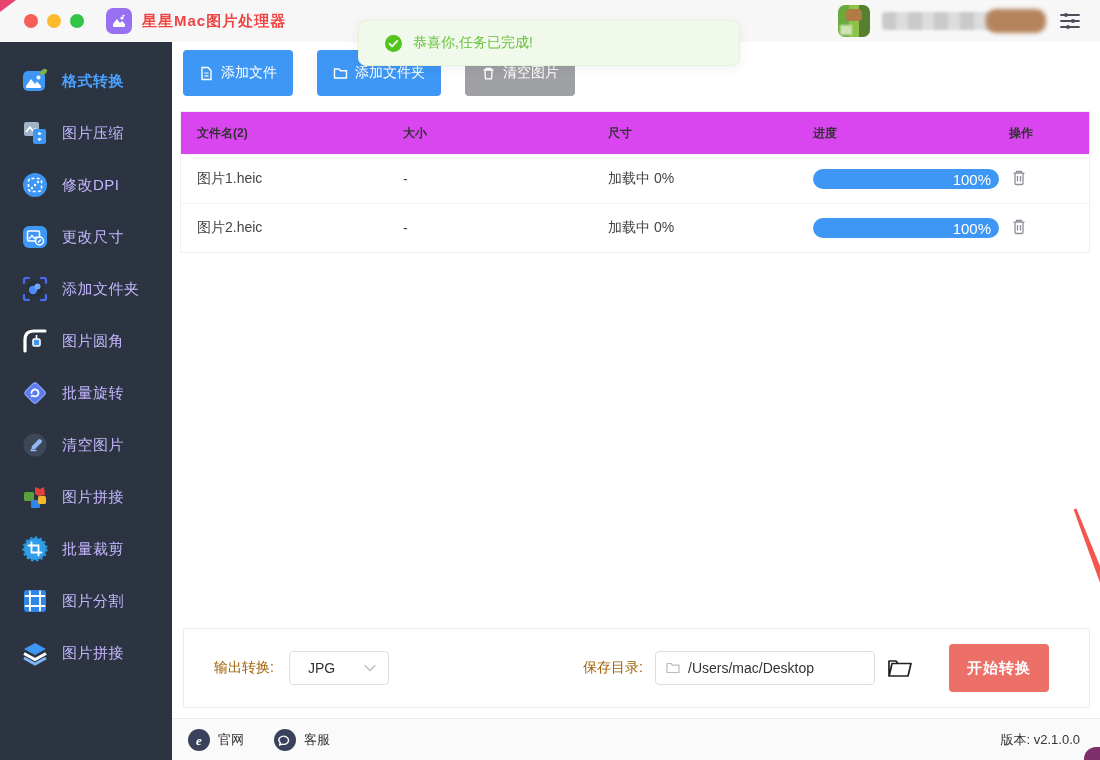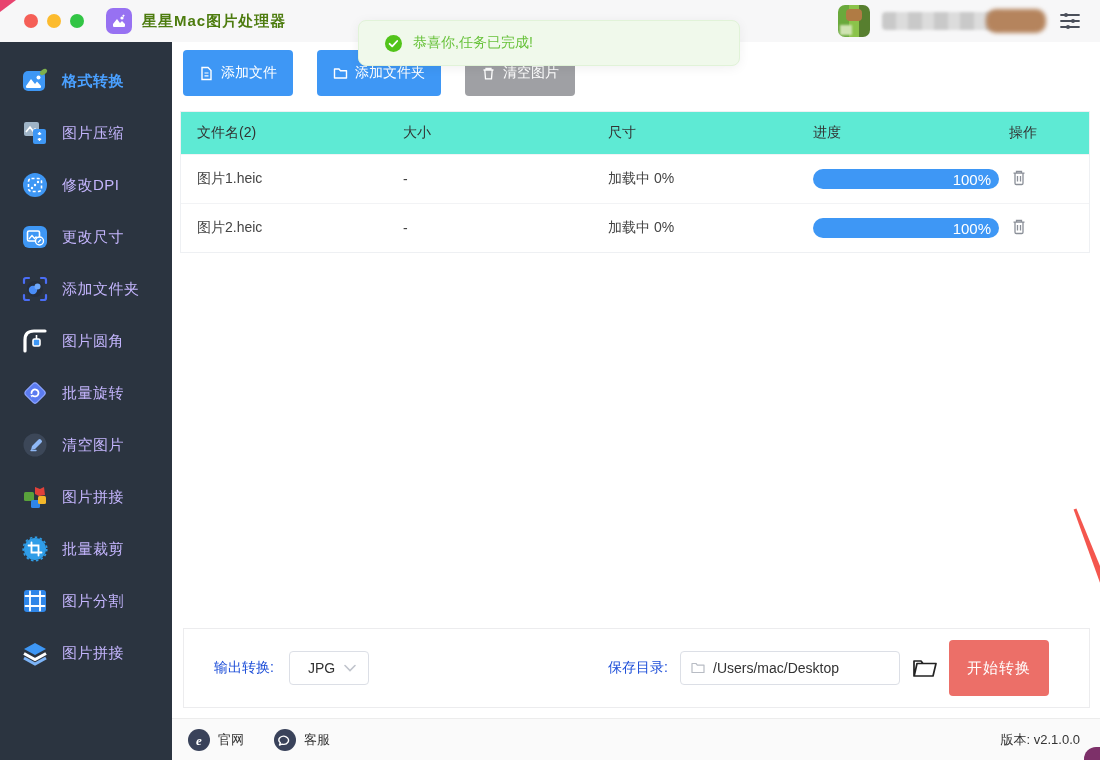--- a/index.html
+++ b/index.html
@@ -5,21 +5,21 @@
   * { margin:0; padding:0; box-sizing:border-box; }
   html,body { width:1100px; height:760px; overflow:hidden; }
   body { font-family:"Liberation Sans","DejaVu Sans",sans-serif; background:#fff; position:relative; }
 
   
   .titlebar { height:42px; background:#f7f7f8; display:flex; align-items:center; padding:0 18px 0 24px; position:relative; z-index:5; }
   .traffic { display:flex; gap:9px; margin-right:22px; }
   .light { width:14px; height:14px; border-radius:50%; }
   .light.red { background:#f55f57; } .light.yellow { background:#fcbb2e; } .light.green { background:#32c545; }
   .appicon { width:26px; height:26px; border-radius:7px; background:#9771f2; display:flex; align-items:center; justify-content:center; margin-right:10px; }
-  .apptitle { font-size:15px; font-weight:bold; color:#4d7c0f; letter-spacing:1px; }
+  .apptitle { font-size:15px; font-weight:bold; color:#ef4444; letter-spacing:1px; }
   .tb-right { margin-left:auto; display:flex; align-items:center; gap:12px; }
   .avatar { width:32px; height:32px; border-radius:7px; overflow:hidden;
     background:
       linear-gradient(90deg,#6aa93c 0 33%,#8bc34a 33% 66%,#577f2f 66% 100%);
     position:relative; }
   .avatar:before { content:""; position:absolute; left:8px; top:4px; width:16px; height:12px; background:#b07b44; border-radius:4px; }
   .avatar:after { content:""; position:absolute; left:2px; bottom:2px; width:12px; height:10px; background:#cfe3b2; filter:blur(1px); }
   .blur-name { width:122px; height:18px; border-radius:4px; background:repeating-linear-gradient(90deg,#c9c9c9 0 14px,#dcdcdc 14px 26px); filter:blur(1.5px); }
   .blur-blob { width:60px; height:24px; border-radius:10px; background:#b5845d; filter:blur(2px); margin-left:-30px; }
   .tune-icon { width:24px; height:24px; }
@@ -42,41 +42,41 @@
   .btn { height:46px; border:none; border-radius:4px; padding:0 16px; display:flex; align-items:center; gap:7px; font-size:14px; color:#fff; cursor:pointer; font-family:inherit; }
   .btn.blue { background:#3e97f5; }
   .btn.gray { background:#9fa0a4; }
 
   
   .toast { position:absolute; left:186px; top:-22px; width:382px; height:46px; background:#f0f9eb; border:1px solid #e1f3d8; border-radius:8px; display:flex; align-items:center; padding-left:26px; gap:11px; z-index:10; box-shadow:0 2px 12px rgba(0,0,0,.06); }
   .toast-text { color:#67c23a; font-size:14px; }
 
   
   .table { margin:15px 10px 0 8px; border:1px solid #eef0f3; }
-  .thead { display:flex; align-items:center; height:42px; background:#5eead4; font-size:14px; font-weight:normal; color:#333; }
+  .thead { display:flex; align-items:center; height:42px; background:#d946ef; font-size:12px; font-weight:bold; color:#333; }
   .trow { display:flex; align-items:center; height:49px; background:#fff; border-top:1px solid #f2f3f5; font-size:14px; color:#444; }
   .c-name { width:222px; padding-left:16px; }
   .c-size { width:205px; }
   .c-dim  { width:205px; }
   .c-prog { width:196px; }
   .c-act  { width:80px; }
   .pbar { width:186px; height:20px; border-radius:10px; background:#3e97f5; position:relative; }
   .pbar span { position:absolute; right:8px; top:50%; transform:translateY(-50%); color:#fff; font-size:15px; }
   .trash-btn { background:none; border:none; cursor:pointer; padding:2px; }
 
   
   .outbar { position:absolute; left:11px; right:10px; top:586px; height:80px; border:1px solid #ececee; background:#fff; display:flex; align-items:center; padding:0 40px 0 30px; }
-  .olabel { font-size:14px; color:#1d4ed8; }
-  .select { width:80px; height:34px; border:1px solid #dcdfe6; border-radius:4px; display:flex; align-items:center; justify-content:space-between; padding:0 12px 0 18px; margin-left:15px; cursor:pointer; }
+  .olabel { font-size:14px; color:#a16207; }
+  .select { width:100px; height:34px; border:1px solid #dcdfe6; border-radius:4px; display:flex; align-items:center; justify-content:space-between; padding:0 12px 0 18px; margin-left:15px; cursor:pointer; }
   .select .sval { font-size:14px; color:#333; }
   .savegroup { margin-left:auto; display:flex; align-items:center; }
   .pathbox { width:220px; height:34px; border:1px solid #dcdfe6; border-radius:4px; display:flex; align-items:center; gap:8px; padding:0 10px; margin-left:12px; }
   .pathbox .pval { font-size:14px; color:#333; white-space:nowrap; }
   .folder-open-btn { background:none; border:none; cursor:pointer; margin-left:12px; padding:0; display:flex; }
-  .start-btn { margin-left:11px; width:100px; height:56px; background:#ec6f68; color:#fff; border:none; border-radius:4px; font-size:15px; font-weight:normal; cursor:pointer; font-family:inherit; letter-spacing:1px; }
+  .start-btn { margin-left:36px; width:100px; height:48px; background:#ec6f68; color:#fff; border:none; border-radius:4px; font-size:15px; font-weight:bold; cursor:pointer; font-family:inherit; letter-spacing:1px; }
 
   
   .footer { position:absolute; left:0; right:0; bottom:0; height:42px; background:#fafafa; border-top:1px solid #ececec; display:flex; align-items:center; padding:0 20px 0 16px; }
   .flink { display:flex; align-items:center; gap:8px; margin-right:30px; cursor:pointer; }
   .flink .ftext { font-size:13px; color:#333; }
   .fversion { margin-left:auto; font-size:13px; color:#333; }
 
   
   .arrow-overlay { position:absolute; left:880px; top:450px; width:140px; height:220px; z-index:20; pointer-events:none; }
 </style>

